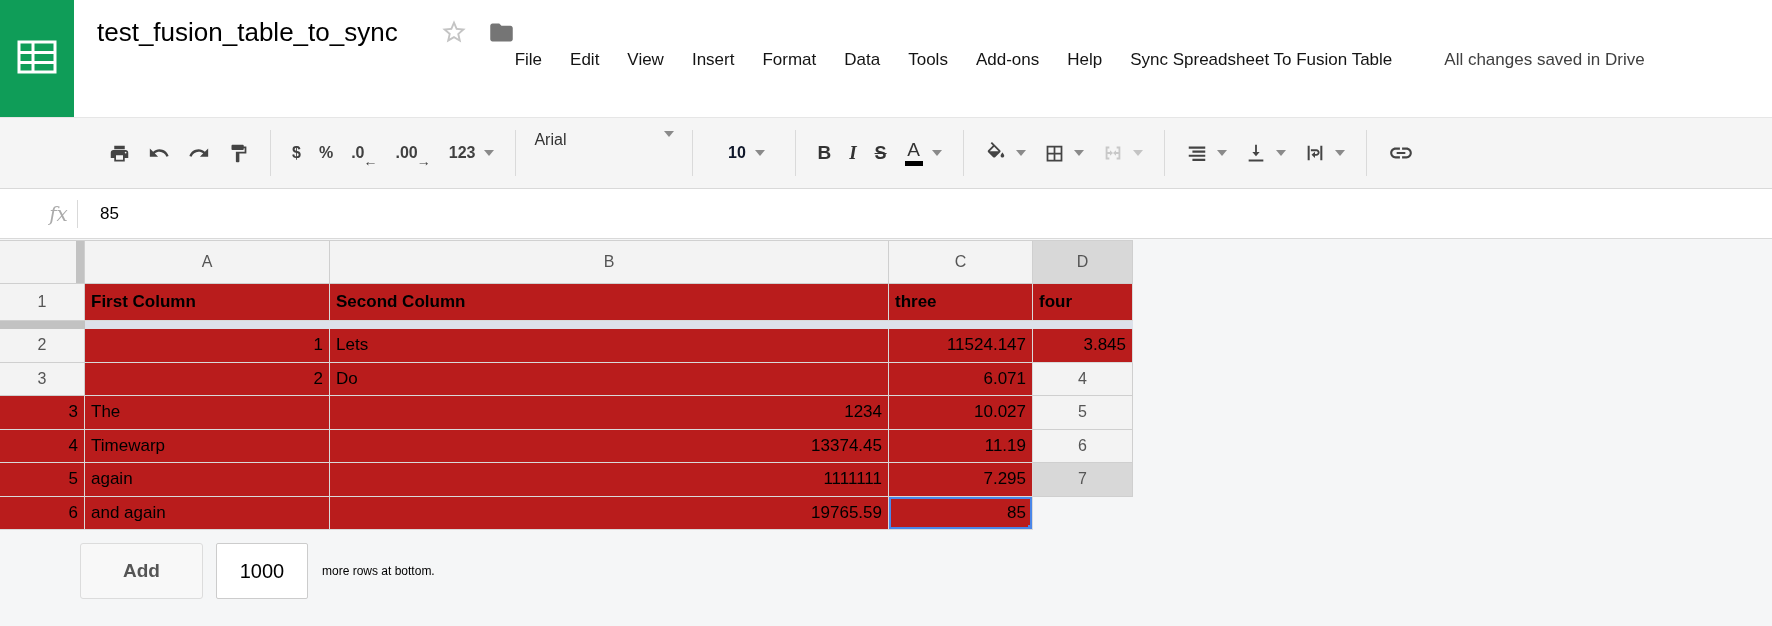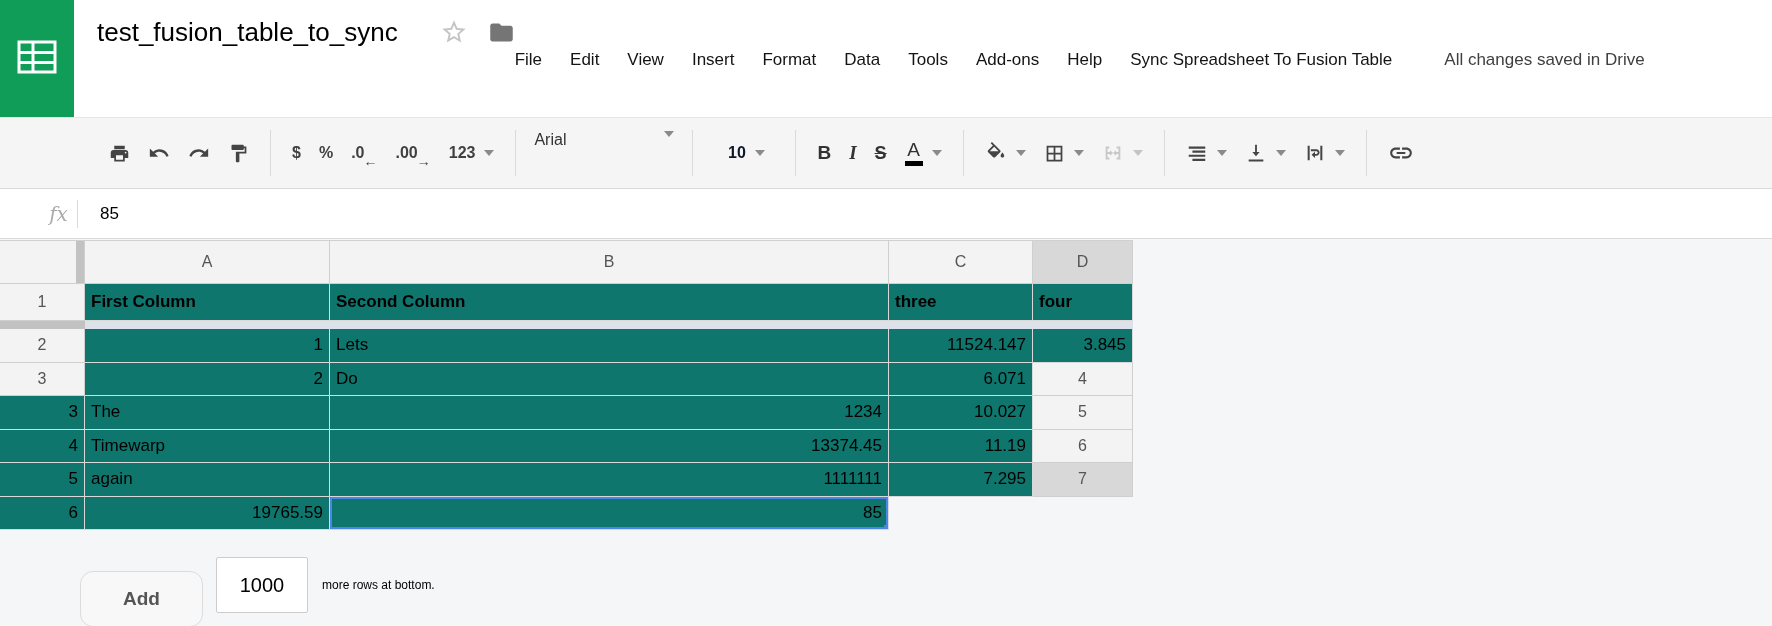--- a/index.html
+++ b/index.html
@@ -56,36 +56,36 @@
   .grid-area { position:relative; height:387px; background:#f5f6f7; }
   .sheet { position:absolute; left:0; top:1px; display:grid;
     grid-template-columns:85px 245px 559px 144px 100px;
     grid-template-rows:43px 37px 8px repeat(6, 33.5px);
     border-top:1px solid #d0d0d0; }
   .hcell { background:#f3f3f3; border-right:1px solid #cfcfcf; border-bottom:1px solid #cfcfcf;
     display:flex; align-items:center; justify-content:center; font-size:16px; color:#555; cursor:pointer; }
   .hcell.hsel { background:#d8d8d8; }
   .corner { position:relative; }
   .freeze-bar-v { position:absolute; top:0; right:0; bottom:0; width:8px; background:#c2c2c2; }
-  .cell { background:#0f766e; border-right:1px solid #d9d9d9; border-bottom:1px solid #d9d9d9;
+  .cell { background:#b91c1c; border-right:1px solid #d9d9d9; border-bottom:1px solid #d9d9d9;
     display:flex; align-items:center; font-size:17px; color:#000; padding:0 6px;
     white-space:nowrap; overflow:hidden; cursor:cell; }
   .cell.num { justify-content:flex-end; }
   .cell.bold { font-weight:bold; }
   .fz-left { grid-column:1 / 2; background:#c2c2c2; }
   .fz-right { grid-column:2 / 6; background:#dde1ea; }
   .selcell { position:relative; z-index:2; }
   .selcell::after { content:""; position:absolute; inset:-1px; border:3px solid #4a86e8; pointer-events:none; }
   .handle { position:absolute; right:-5px; bottom:-5px; width:9px; height:9px; background:#4a86e8; z-index:3; }
 
   
   .add-bar { position:absolute; left:80px; top:304px; display:flex; align-items:center; }
-  .add-btn { width:123px; height:56px; background:#f8f8f8; border:1px solid #dcdcdc; border-radius:13px;
+  .add-btn { width:123px; height:56px; background:#f8f8f8; border:1px solid #dcdcdc; border-radius:3px;
     font-size:19px; font-weight:bold; color:#555; display:flex; align-items:center; justify-content:center;
-    cursor:pointer; font-family:"Liberation Sans", sans-serif;margin-top:28px; }
+    cursor:pointer; font-family:"Liberation Sans", sans-serif; }
   .rows-input { margin-left:13px; width:92px; height:56px; background:#fff; border:1px solid #cccccc;
     border-radius:2px; text-align:center; font-size:20px; color:#000;
     font-family:"Liberation Sans", sans-serif; }
   .add-suffix { margin-left:14px; font-size:12px; color:#000; }
 </style>
 </head>
 <body>
 
 <header class="topbar">
   <div class="logo">
@@ -332,20 +332,21 @@
     <div class="cell num">11.19</div>
 
     <div class="hcell">6</div>
     <div class="cell num">5</div>
     <div class="cell">again</div>
     <div class="cell num">1111111</div>
     <div class="cell num">7.295</div>
 
     <div class="hcell hsel">7</div>
     <div class="cell num">6</div>
+    <div class="cell">and again</div>
     <div class="cell num">19765.59</div>
     <div class="cell num selcell">85
       <span class="handle"></span>
     </div>
   </div>
 
   <div class="add-bar">
     <button class="add-btn">Add</button>
     <input class="rows-input" value="1000" style="">
     <span class="add-suffix">more rows at bottom.</span>

